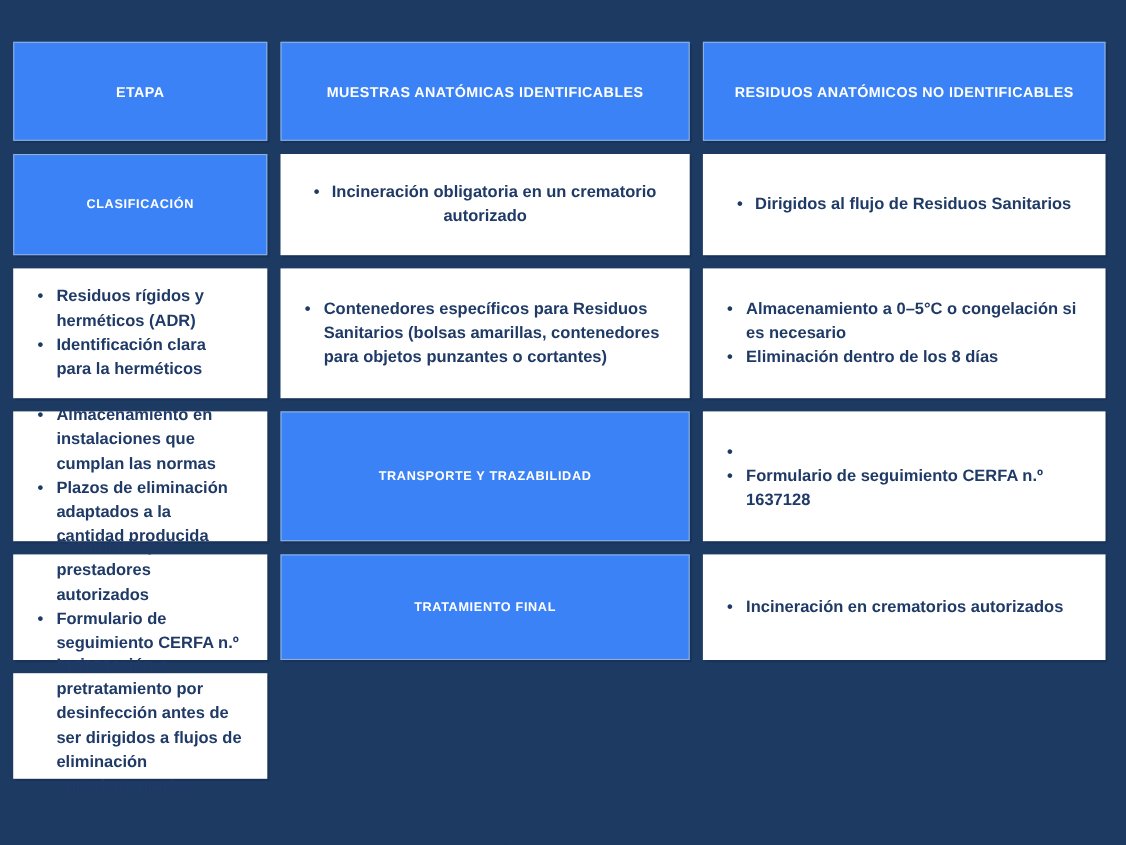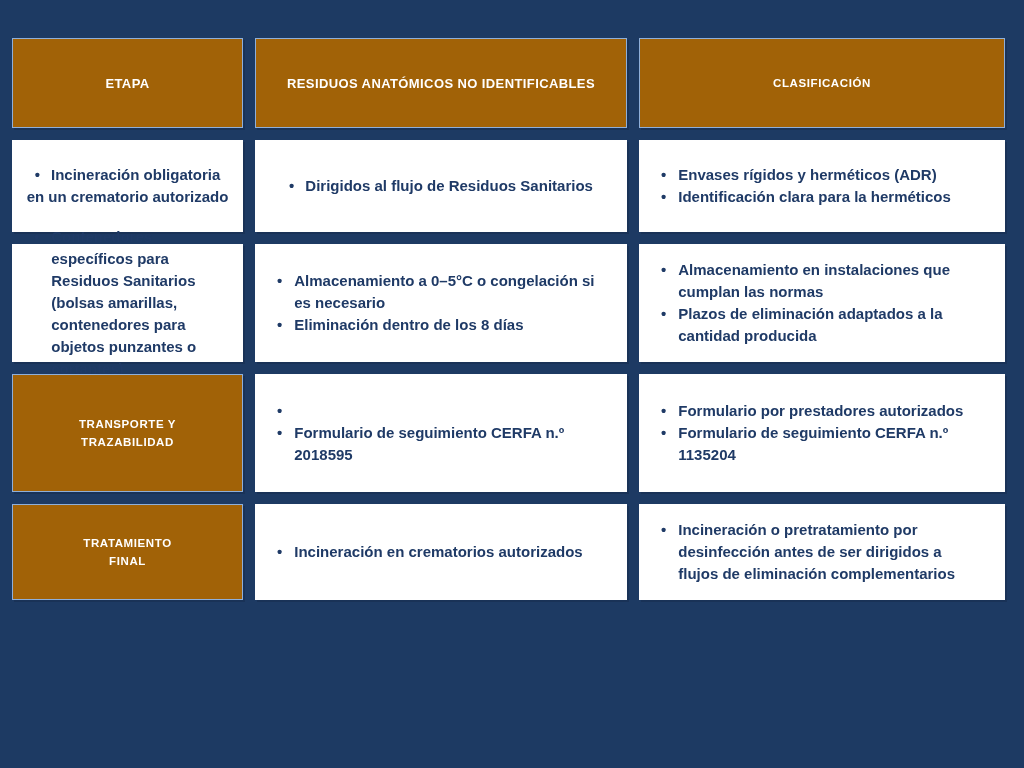--- a/index.html
+++ b/index.html
@@ -30,21 +30,21 @@
     gap: 12px;
   }
   .cell {
     box-sizing: border-box;
     display: flex;
     flex-direction: column;
     justify-content: center;
     box-shadow: 2px 2px 0 rgba(0,0,0,0.12);
   }
   .blue {
-    background: #a16207;
+    background: #3b82f6;
     border: 1px solid #8fafd9;
     color: #ffffff;
     text-align: center;
     align-items: center;
   }
   .hcell {
     font-size: 13px;
     letter-spacing: 0.4px;
     padding: 0 14px;
   }
@@ -82,33 +82,34 @@
   .item-center .dot {
     margin-right: 11px;
   }
 </style>
 </head>
 <body>
 
 <div class="canvas">
   <div class="grid">
     <div class="cell blue hcell">ETAPA</div>
+    <div class="cell blue hcell">MUESTRAS ANATÓMICAS IDENTIFICABLES</div>
     <div class="cell blue hcell">RESIDUOS ANATÓMICOS NO IDENTIFICABLES</div>
 
   <div class="cell blue stage">CLASIFICACIÓN</div>
       <div class="cell white center">
         <div class="item-center"><span class="dot">•</span><span>Incineración obligatoria en un crematorio autorizado</span></div>
       </div>
       <div class="cell white center">
         <div class="item-center"><span class="dot">•</span><span>Dirigidos al flujo de Residuos Sanitarios</span></div>
       </div>
       <div class="cell white left">
         <div class="li">
           <span class="dot">•</span>
-          <span>Envases rígidos y herméticos (ADR)</span>
+          <span>Residuos rígidos y herméticos (ADR)</span>
         </div>
         <div class="li">
           <span class="dot">•</span>
           <span>Identificación clara para la herméticos</span>
         </div>
       </div>
       <div class="cell white left">
         <div class="li">
           <span class="dot">•</span>
           <span>Contenedores específicos para Residuos Sanitarios (bolsas amarillas, contenedores para objetos punzantes o cortantes)</span>
@@ -134,21 +135,21 @@
           <span>Plazos de eliminación adaptados a la cantidad producida</span>
         </div>
       </div>
       <div class="cell blue stage">TRANSPORTE Y TRAZABILIDAD</div>
       <div class="cell white left">
         <div class="li">
           <span class="dot">•</span>
         </div>
         <div class="li">
           <span class="dot">•</span>
-          <span>Formulario de seguimiento CERFA n.º 2018595</span>
+          <span>Formulario de seguimiento CERFA n.º 1637128</span>
         </div>
       </div>
       <div class="cell white left">
         <div class="li">
           <span class="dot">•</span>
           <span>Formulario por prestadores autorizados</span>
         </div>
         <div class="li">
           <span class="dot">•</span>
           <span>Formulario de seguimiento CERFA n.º 1135204</span>

